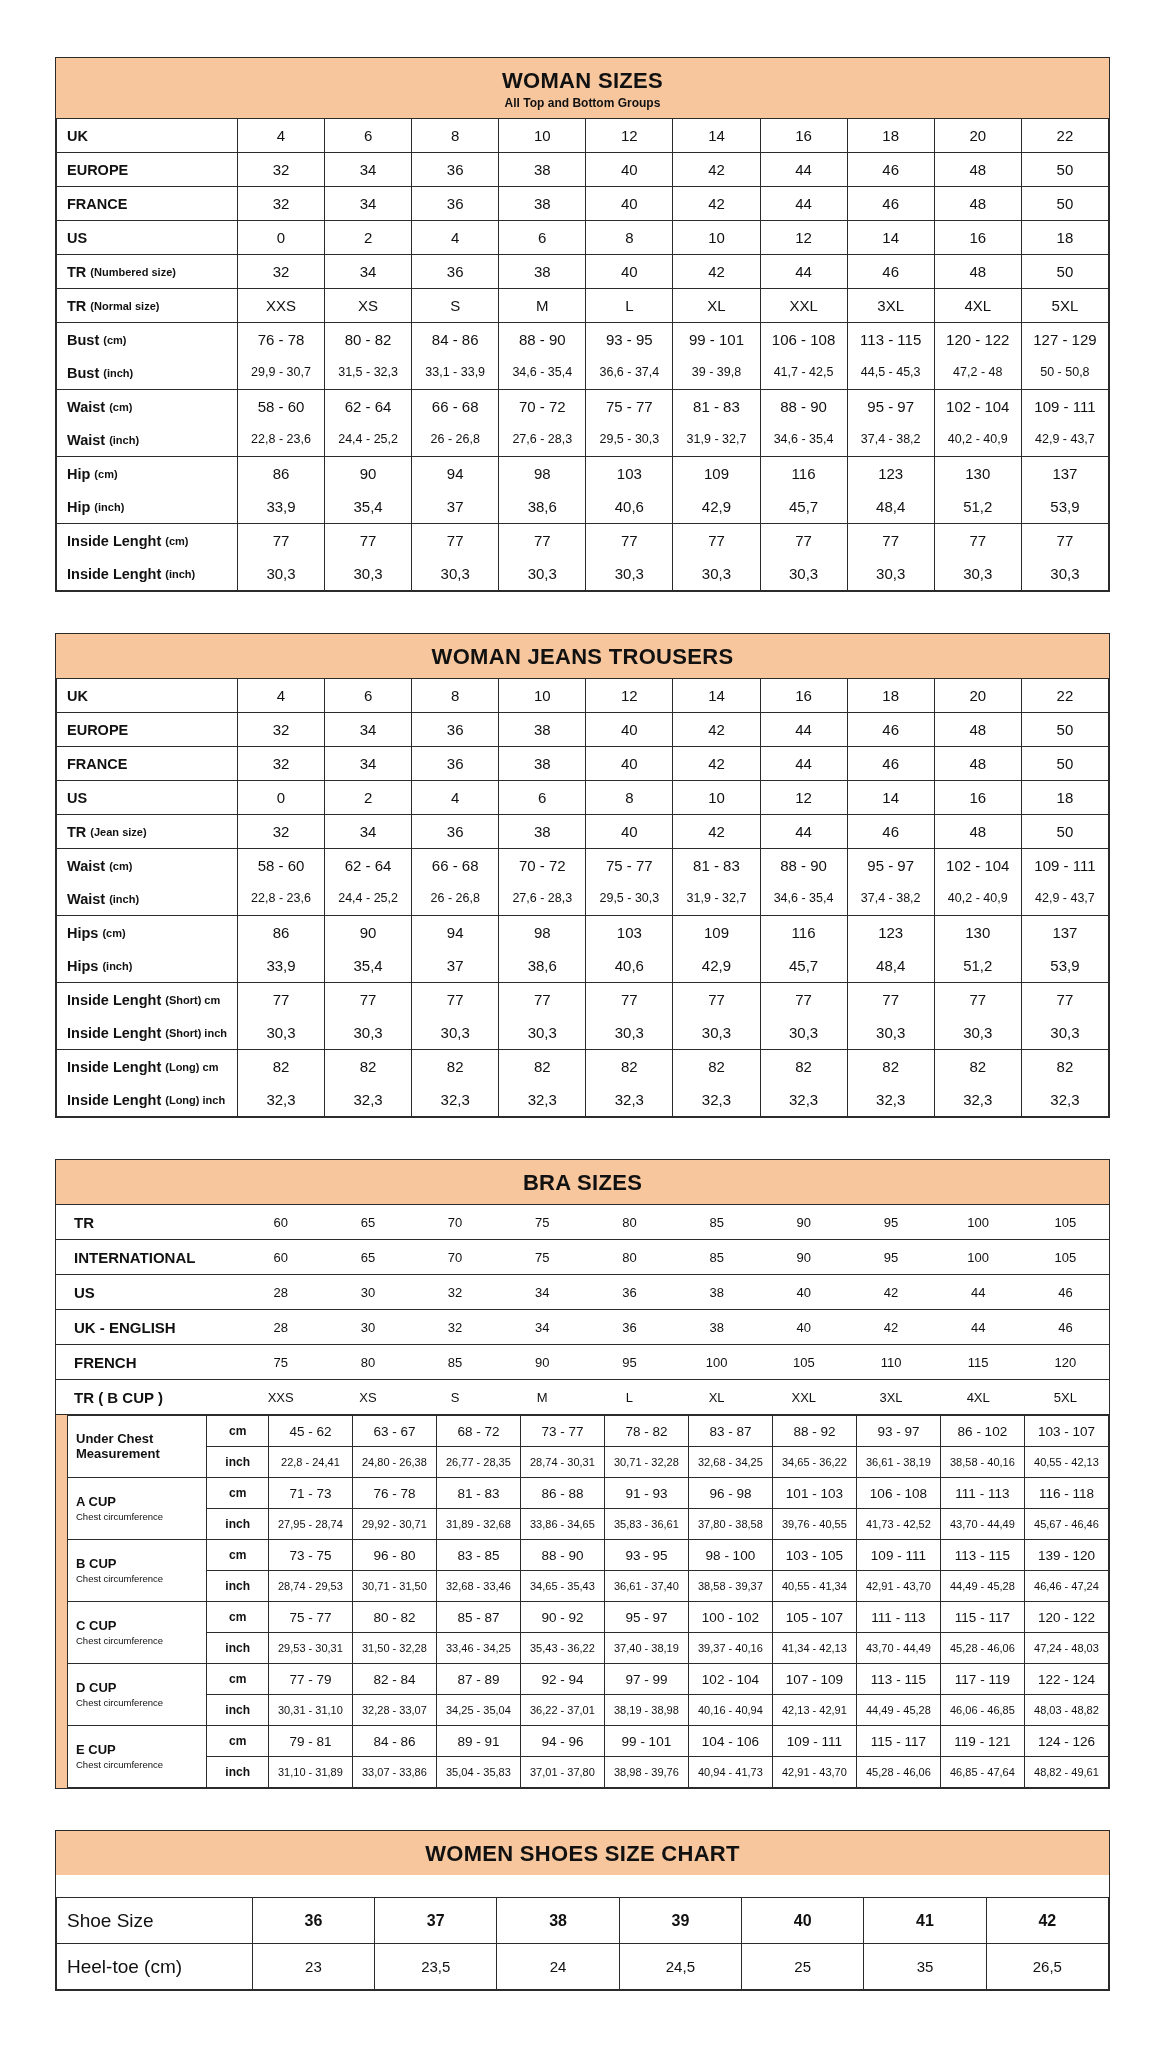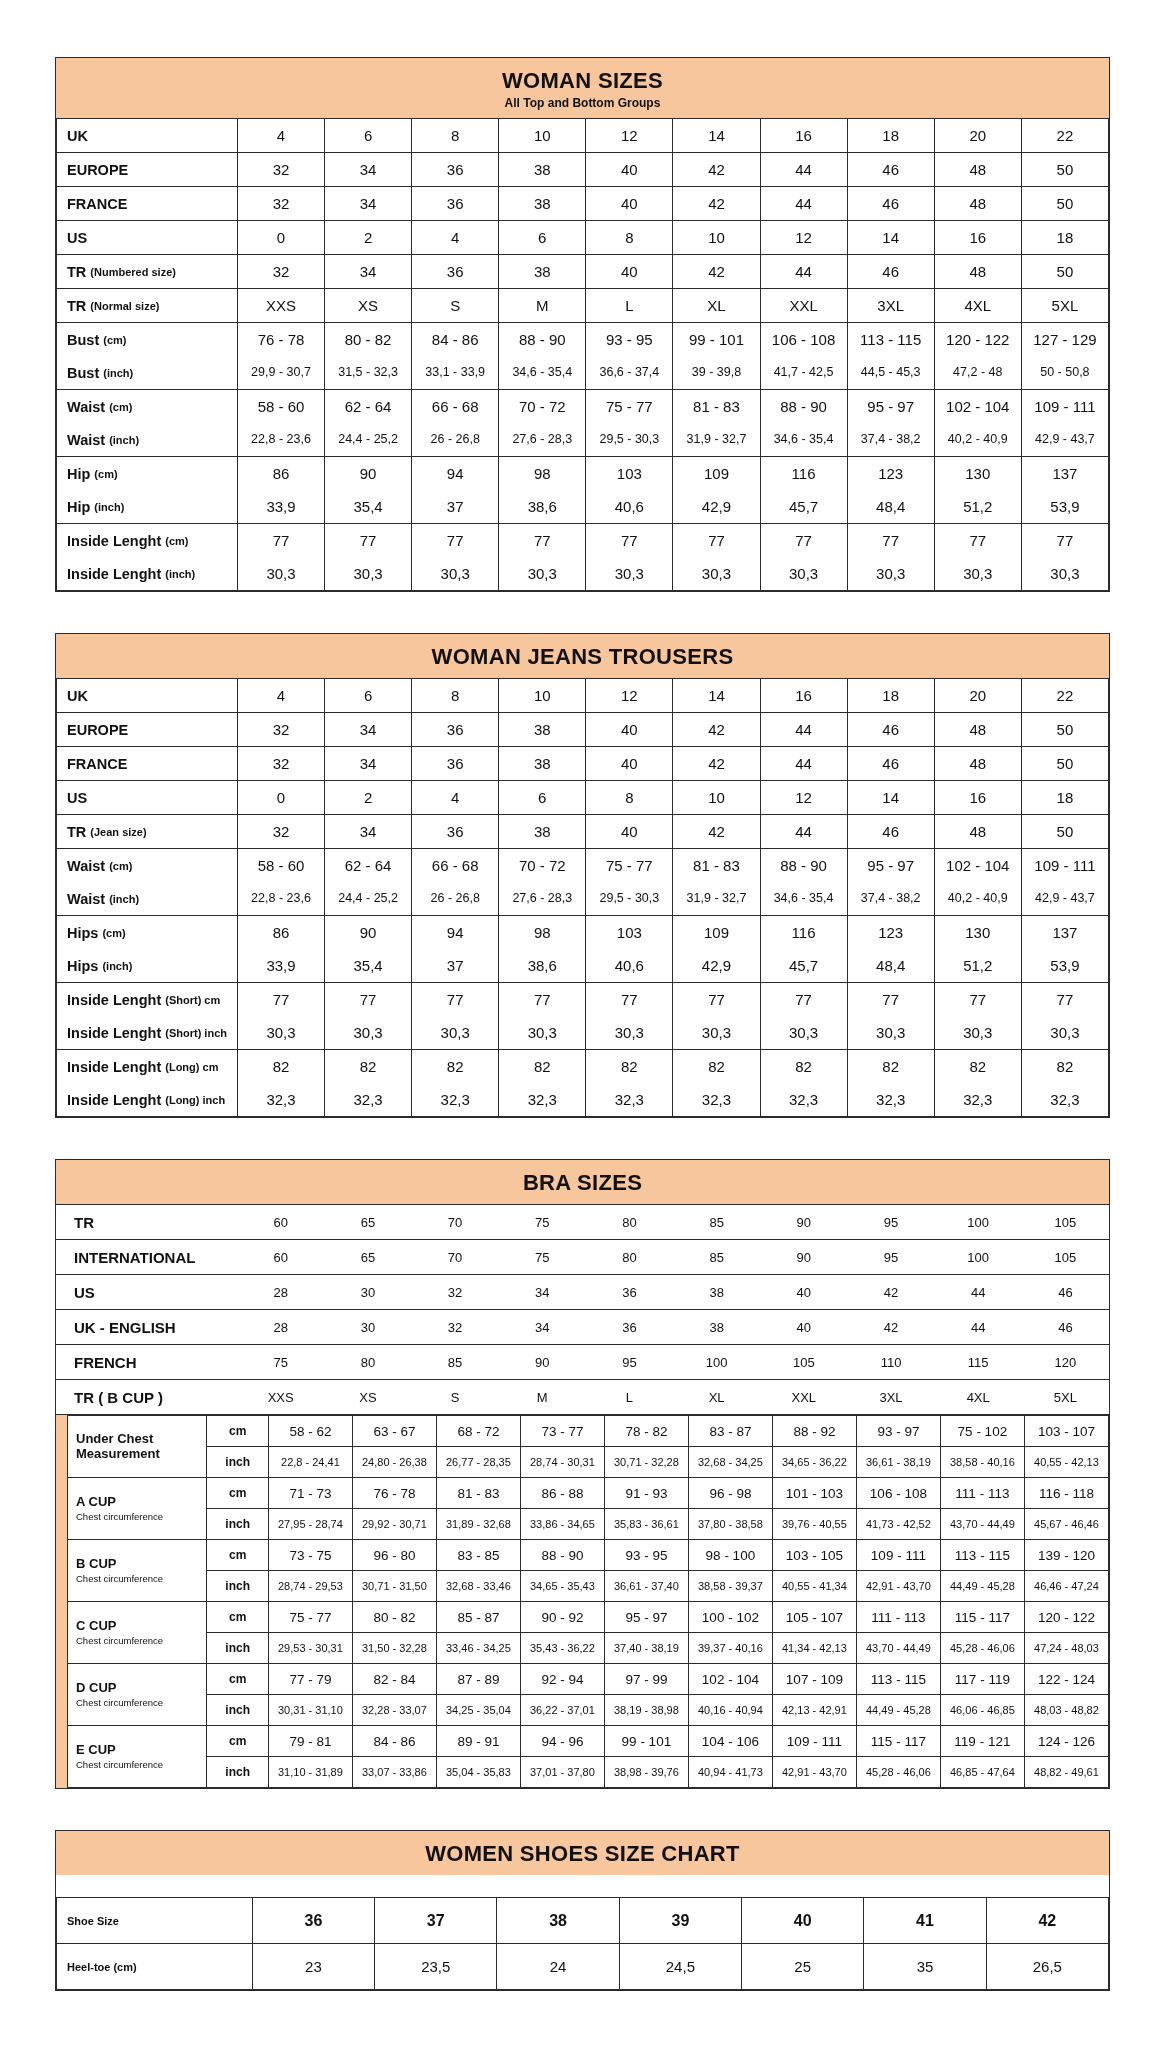--- a/index.html
+++ b/index.html
@@ -47,21 +47,21 @@
   .cup-label { text-align: left; padding-left: 8px; }
   .cup-main { font-weight: bold; font-size: 13px; line-height: 1.15; }
   .cup-note { font-size: 9.5px; margin-top: 1px; }
   .unit-cell { font-weight: bold; font-size: 12px; height: 31px; }
   .cup-val.cm { font-size: 13.5px; }
   .cup-val.inch { font-size: 11px; }
 
   
   .shoes-table { margin-top: 22px; }
   .shoes-table td { height: 46px; }
-  .shoes-table td.row-label { font-weight: bold; font-size: 11px; white-space: nowrap; }
+  .shoes-table td.row-label { font-weight: normal; font-size: 19px; white-space: nowrap; }
   .shoe-val-bold { font-weight: bold; font-size: 16px; }
   .shoe-val { font-size: 15px; }
 </style>
 </head>
 <body>
 
 <div class="page">
 
   <section class="table-wrap">
     <header class="band">
@@ -1051,29 +1051,29 @@
             <col style="width:8.07%">
             <col style="width:8.07%">
             <col style="width:8.07%">
         </colgroup>
         <tbody id="t-bra-cups">
             <tr>
               <td class="cup-label" rowspan="2">
                 <div class="cup-main">Under Chest Measurement</div>
               </td>
               <td class="unit-cell">cm</td>
-              <td class="cup-val cm">58 - 62</td>
+              <td class="cup-val cm">45 - 62</td>
               <td class="cup-val cm">63 - 67</td>
               <td class="cup-val cm">68 - 72</td>
               <td class="cup-val cm">73 - 77</td>
               <td class="cup-val cm">78 - 82</td>
               <td class="cup-val cm">83 - 87</td>
               <td class="cup-val cm">88 - 92</td>
               <td class="cup-val cm">93 - 97</td>
-              <td class="cup-val cm">75 - 102</td>
+              <td class="cup-val cm">86 - 102</td>
               <td class="cup-val cm">103 - 107</td>
             </tr>
             <tr>
               <td class="unit-cell">inch</td>
               <td class="cup-val inch">22,8 - 24,41</td>
               <td class="cup-val inch">24,80 - 26,38</td>
               <td class="cup-val inch">26,77 - 28,35</td>
               <td class="cup-val inch">28,74 - 30,31</td>
               <td class="cup-val inch">30,71 - 32,28</td>
               <td class="cup-val inch">32,68 - 34,25</td>

